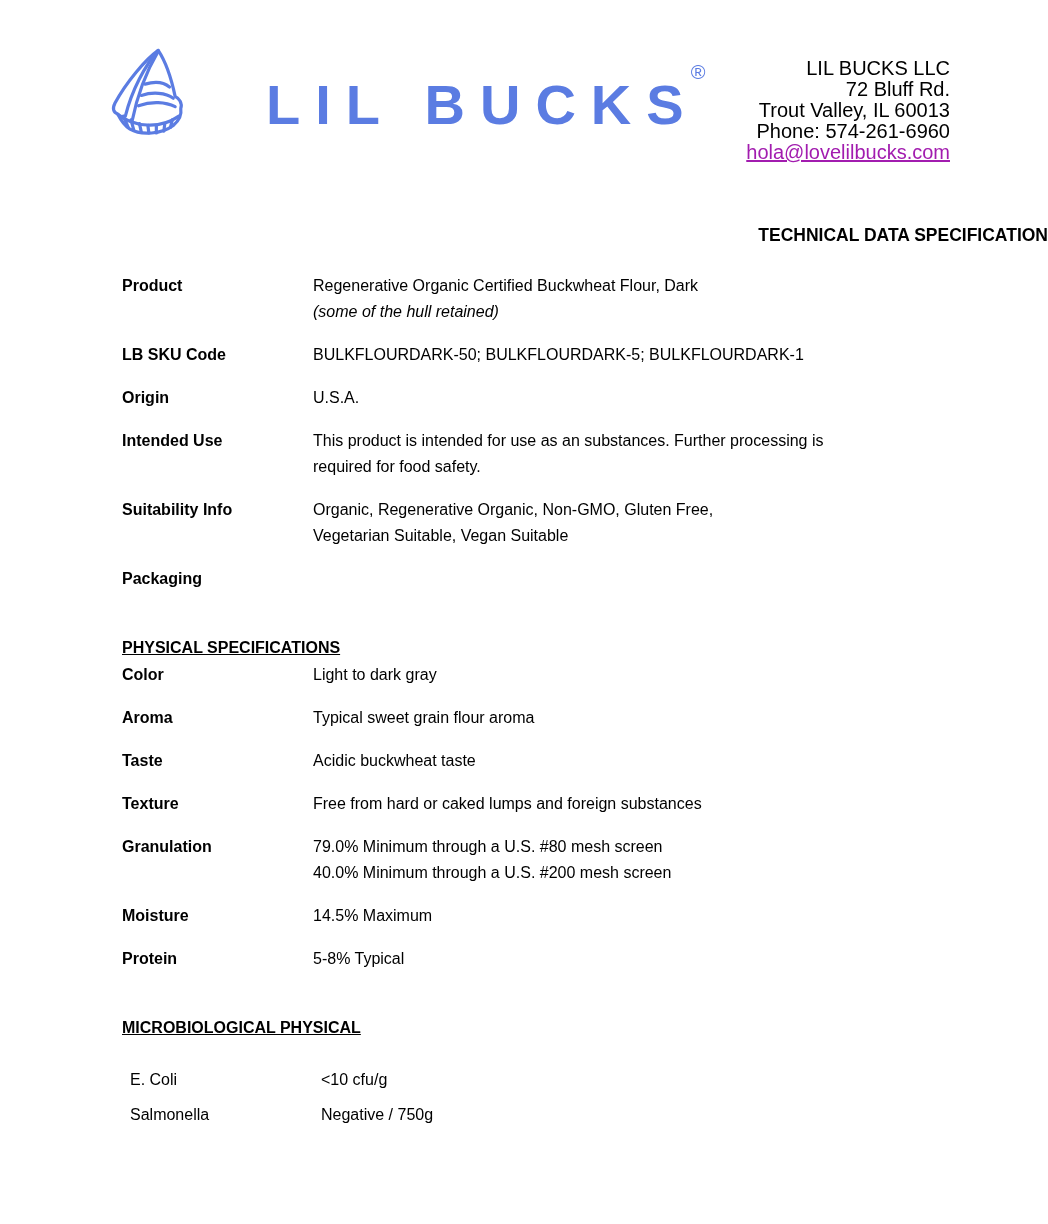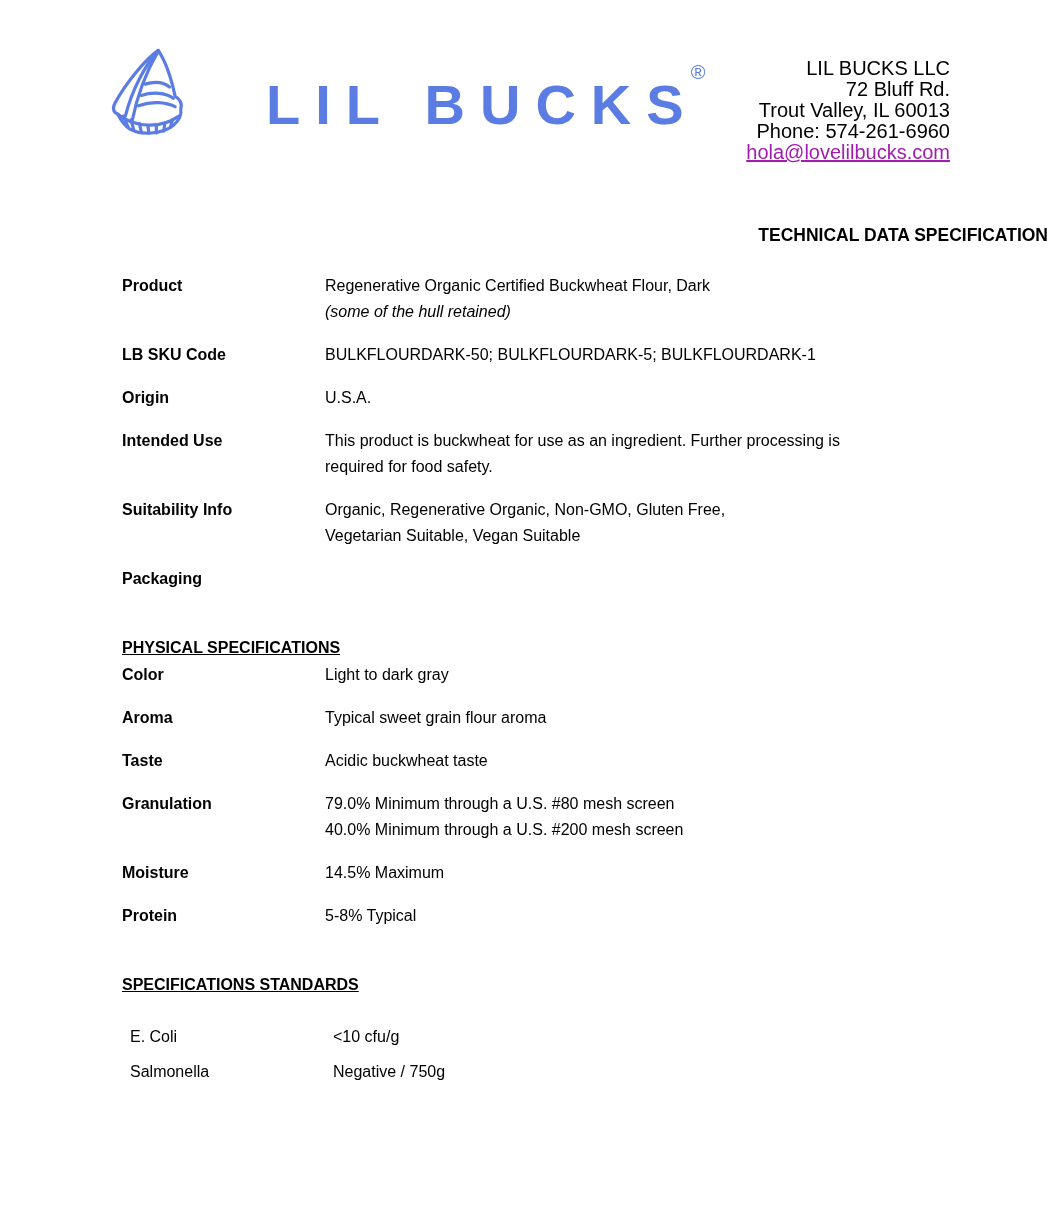--- a/index.html
+++ b/index.html
@@ -64,21 +64,20 @@
     margin-bottom: 27px;
   }
   .content {
     margin: 0 90px 0 122px;
     font-size: 16px;
     line-height: 26px;
   }
   .spec-row {
     display: flex;
     margin-bottom: 17px;
-    gap: 12px;
   }
   .spec-label {
     width: 191px;
     flex-shrink: 0;
     font-weight: bold;
   }
   .spec-label.plain { font-weight: normal; }
   .spec-value { flex: 1; }
   .italic { font-style: italic; }
   .section-heading {
@@ -149,21 +148,21 @@
     </div>
 
     <div class="spec-row">
       <div class="spec-label">Origin</div>
       <div class="spec-value">U.S.A.</div>
     </div>
 
     <div class="spec-row">
       <div class="spec-label">Intended Use</div>
       <div class="spec-value">
-        <div>This product is buckwheat for use as an ingredient. Further processing is</div>
+        <div>This product is intended for use as an substances. Further processing is</div>
         <div>required for food safety.</div>
       </div>
     </div>
 
     <div class="spec-row">
       <div class="spec-label">Suitability Info</div>
       <div class="spec-value">
         <div>Organic, Regenerative Organic, Non-GMO, Gluten Free,</div>
         <div>Vegetarian Suitable, Vegan Suitable</div>
       </div>
@@ -183,40 +182,44 @@
     <div class="spec-row">
       <div class="spec-label">Aroma</div>
       <div class="spec-value">Typical sweet grain flour aroma</div>
     </div>
 
     <div class="spec-row">
       <div class="spec-label">Taste</div>
       <div class="spec-value">Acidic buckwheat taste</div>
     </div>
 
+    <div class="spec-row">
+      <div class="spec-label">Texture</div>
+      <div class="spec-value">Free from hard or caked lumps and foreign substances</div>
+    </div>
 
     <div class="spec-row">
       <div class="spec-label">Granulation</div>
       <div class="spec-value">
         <div>79.0% Minimum through a U.S. #80 mesh screen</div>
         <div>40.0% Minimum through a U.S. #200 mesh screen</div>
       </div>
     </div>
 
     <div class="spec-row">
       <div class="spec-label">Moisture</div>
       <div class="spec-value">14.5% Maximum</div>
     </div>
 
     <div class="spec-row">
       <div class="spec-label">Protein</div>
       <div class="spec-value">5-8% Typical</div>
     </div>
 
-    <div class="section-heading micro">SPECIFICATIONS STANDARDS</div>
+    <div class="section-heading micro">MICROBIOLOGICAL PHYSICAL</div>
 
     <div class="spec-row micro-row">
       <div class="spec-label plain">E. Coli</div>
       <div class="spec-value">&lt;10 cfu/g</div>
     </div>
 
     <div class="spec-row micro-row">
       <div class="spec-label plain">Salmonella</div>
       <div class="spec-value">Negative / 750g</div>
     </div>

